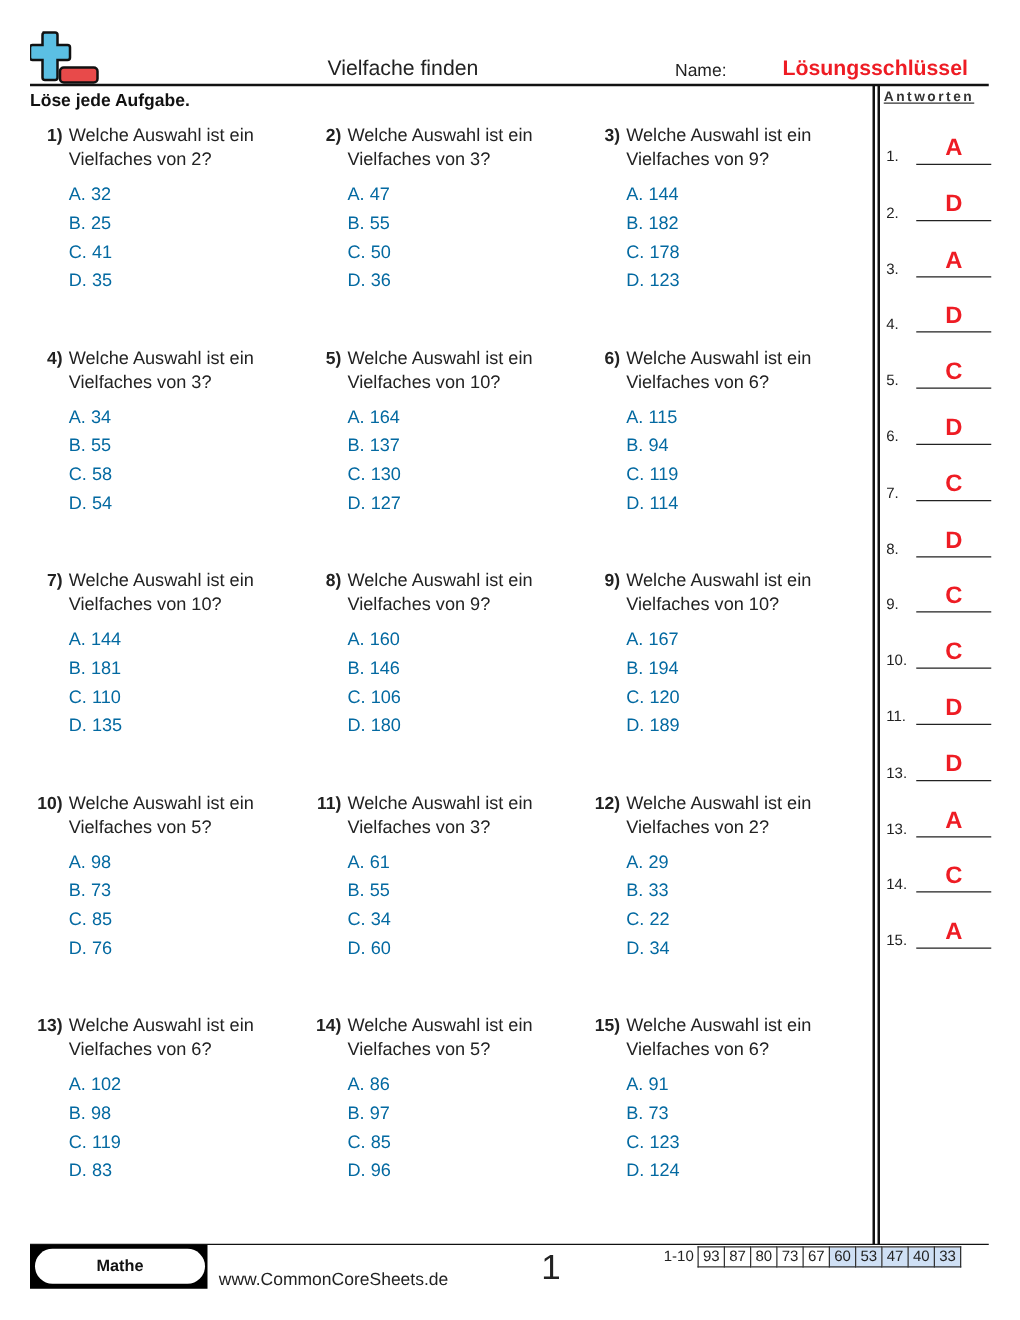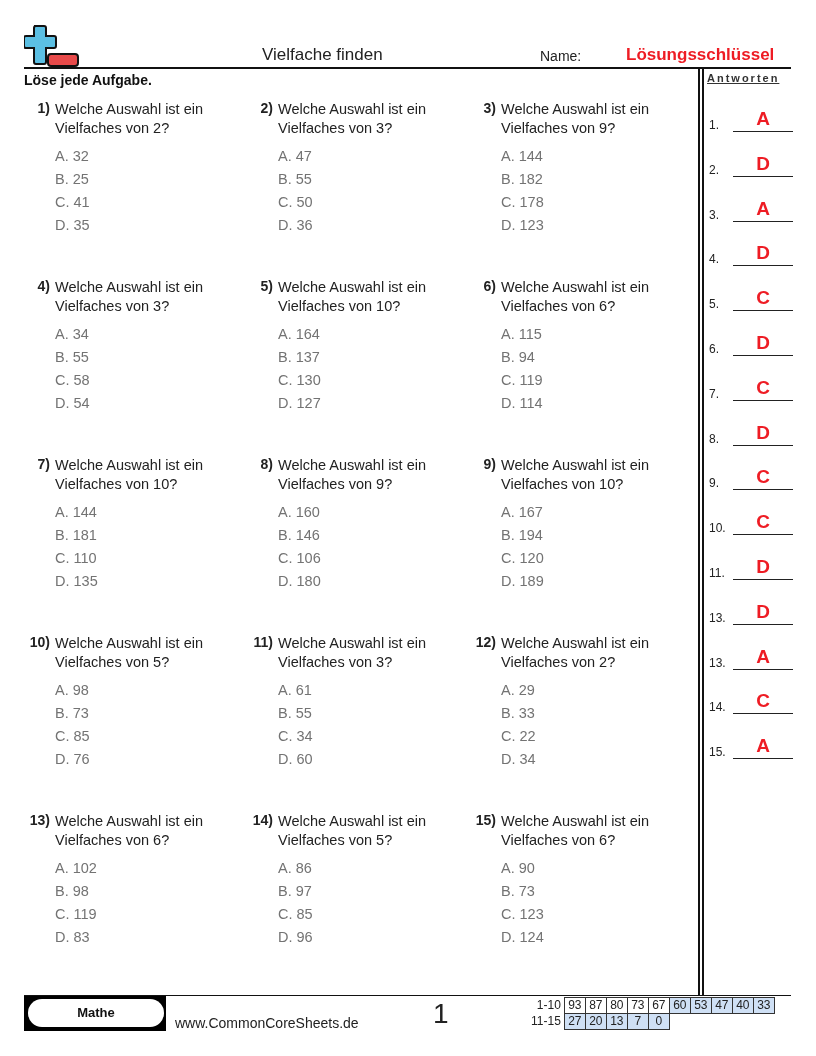--- a/index.html
+++ b/index.html
@@ -23,21 +23,21 @@
 
   .ans-row { position: absolute; left: 709px; width: 84px; height: 30px; }
   .ans-num { position: absolute; left: 0; bottom: 0; font-size: 12px; color: #222; }
   .ans-line { position: absolute; left: 24px; right: 0; bottom: 0; height: 1px; background: #222; }
   .ans-val { position: absolute; left: 24px; right: 0; bottom: 2px; text-align: center; font-size: 19px; font-weight: bold; color: #ee1c24; }
 
   .q { position: absolute; width: 222px; }
   .q-num { position: absolute; left: 0; top: 0; width: 30px; text-align: right; font-size: 14px; font-weight: bold; color: #222; }
   .q-text { position: absolute; left: 35px; top: 0; font-size: 14.5px; line-height: 19px; color: #222; width: 190px; }
   .q-opts { position: absolute; left: 35px; top: 45px; }
-  .q-opt { font-size: 14.5px; line-height: 23px; color: #737373; }
+  .q-opt { font-size: 14.5px; line-height: 23px; color: #0369a1; }
 
   .footer-rule { position: absolute; left: 24px; top: 995px; width: 767px; height: 1px; background: #111; }
   .mathe-box { position: absolute; left: 24px; top: 996px; width: 142px; height: 35px; background: #000; }
   .mathe-pill { position: absolute; left: 4px; top: 3px; width: 136px; height: 28px; background: #fff; border-radius: 14px; text-align: center; font-size: 13px; font-weight: bold; line-height: 28px; color: #111; }
   .site { position: absolute; left: 175px; top: 1015px; font-size: 14px; color: #222; }
   .page-num { position: absolute; left: 433px; top: 998px; font-size: 28px; color: #222; }
 
   .score { position: absolute; left: 528px; top: 997px; border-collapse: collapse; font-size: 12px; }
   .score td { height: 16px; padding: 0 3px; text-align: center; line-height: 15px; }
   .score td.lbl { text-align: right; padding-right: 3px; border: none; }
@@ -278,21 +278,21 @@
         <div class="q-opt">A. 86</div>
         <div class="q-opt">B. 97</div>
         <div class="q-opt">C. 85</div>
         <div class="q-opt">D. 96</div>
       </div>
     </div>
     <div class="q" style="left: 466px; top: 812px;">
       <div class="q-num">15)</div>
       <div class="q-text">Welche Auswahl ist ein Vielfaches von 6?</div>
       <div class="q-opts">
-        <div class="q-opt">A. 90</div>
+        <div class="q-opt">A. 91</div>
         <div class="q-opt">B. 73</div>
         <div class="q-opt">C. 123</div>
         <div class="q-opt">D. 124</div>
       </div>
     </div>
   </div>
 
 <div class="footer-rule"></div>
 <div class="mathe-box">
   <div class="mathe-pill">Mathe</div>
@@ -308,22 +308,14 @@
         <td class="c">87</td>
         <td class="c">80</td>
         <td class="c">73</td>
         <td class="c">67</td>
         <td class="c hl">60</td>
         <td class="c hl">53</td>
         <td class="c hl">47</td>
         <td class="c hl">40</td>
         <td class="c hl">33</td>
       </tr>
-      <tr>
-        <td class="lbl">11-15</td>
-        <td class="c hl">27</td>
-        <td class="c hl">20</td>
-        <td class="c hl">13</td>
-        <td class="c hl">7</td>
-        <td class="c hl">0</td>
-      </tr>
     </tbody>
 </table>
 
 </body></html>

